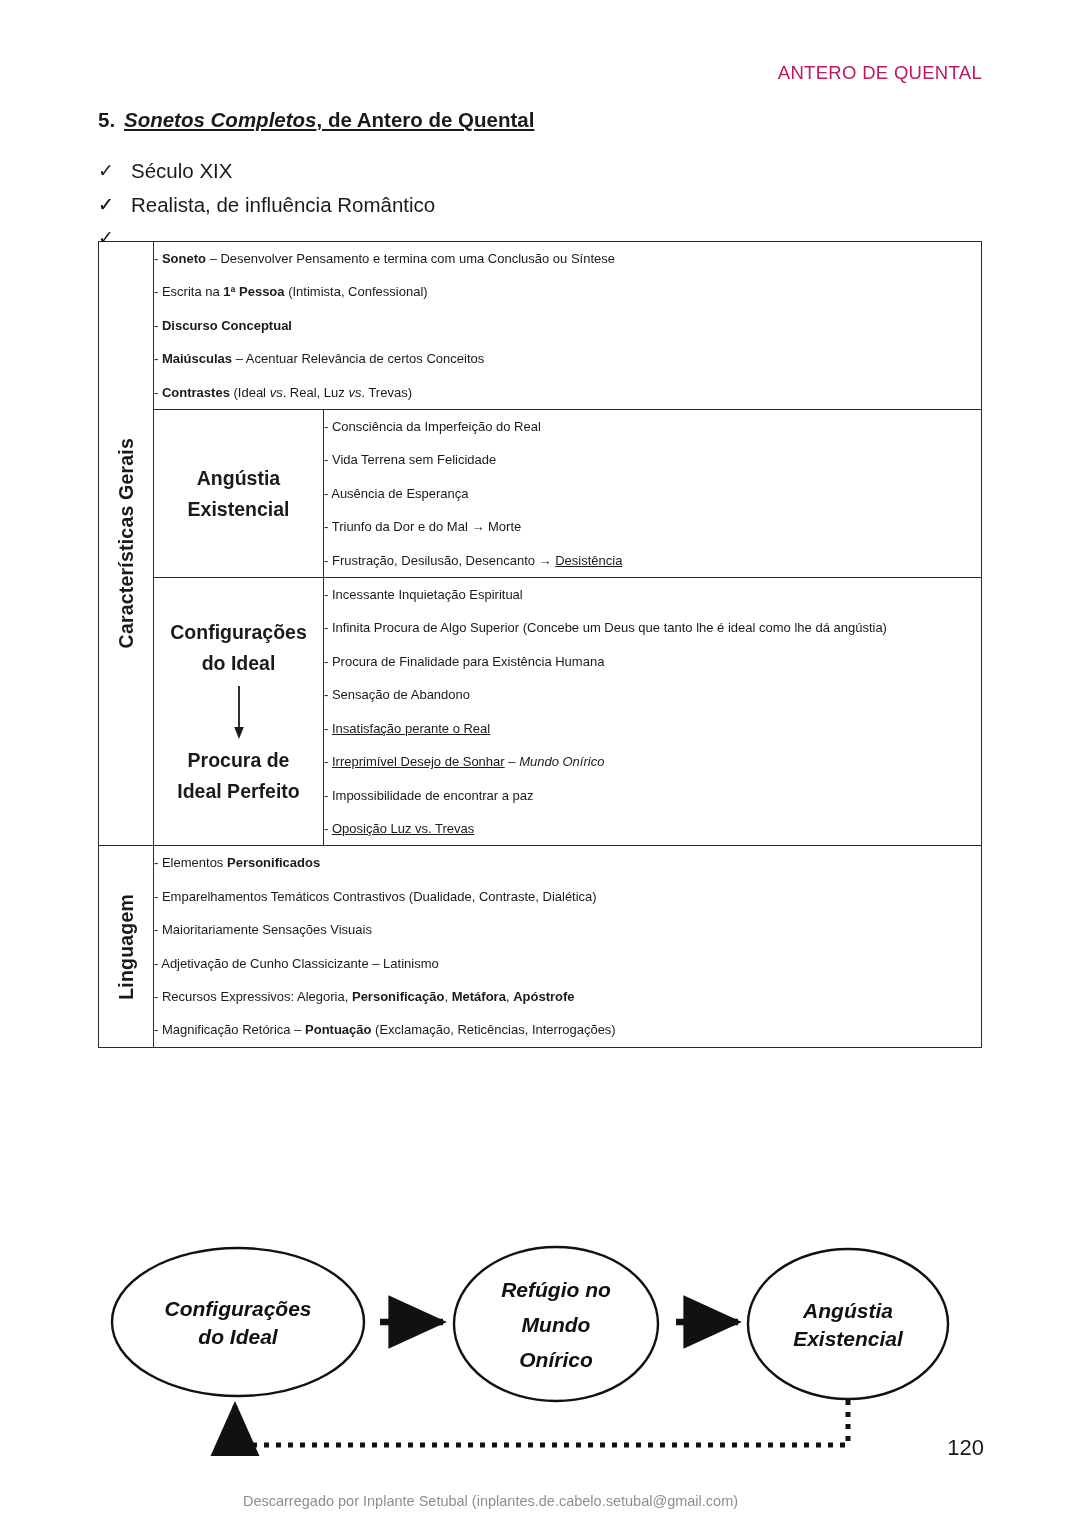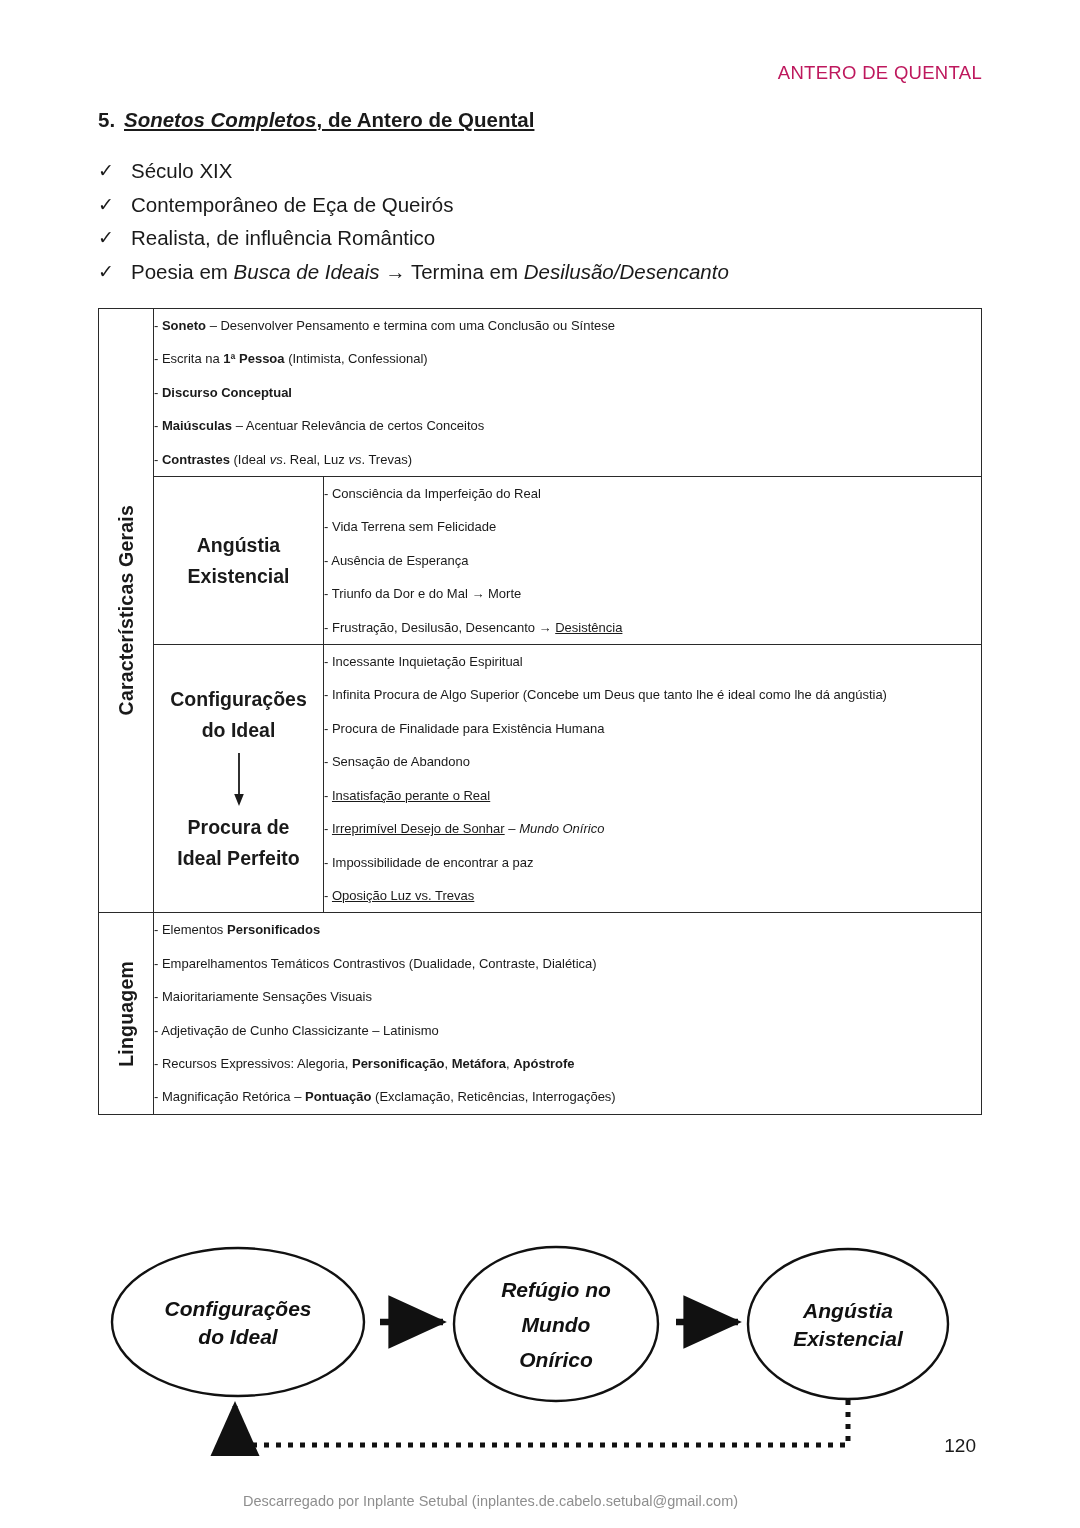--- a/index.html
+++ b/index.html
@@ -125,23 +125,23 @@
     position: absolute;
     left: 0;
     top: 1232px;
     width: 1080px;
     height: 240px;
   }
 
   
   .page-num {
     position: absolute;
-    right: 104px;
+    right: 96px;
     top: 1435px;
-    font-size: 19px;
+    font-size: 22px;
   }
 
   
   .footer {
     position: absolute;
     left: 0;
     top: 1493px;
     width: 981px;
     text-align: center;
     font-size: 14.5px;
@@ -159,29 +159,27 @@
     <span class="sec-num">5.</span><em class="u">Sonetos Completos</em><span class="u">, de Antero de Quental</span>
   </div>
 
   <ul class="checklist">
     <li>
       <span class="tick">✓</span>
       <span>Século XIX</span>
     </li>
     <li>
       <span class="tick">✓</span>
-      <span>Contemporâneo de Eça de Queirós</span>
     </li>
     <li>
       <span class="tick">✓</span>
       <span>Realista, de influência Romântico</span>
     </li>
     <li>
       <span class="tick">✓</span>
-      <span>Poesia em <em>Busca de Ideais</em> → Termina em <em>Desilusão/Desencanto</em></span>
     </li>
   </ul>
 
 
   <table class="chars">
     <colgroup>
       <col class="col-rot">
         <col class="col-lbl">
         <col>
     </colgroup>

